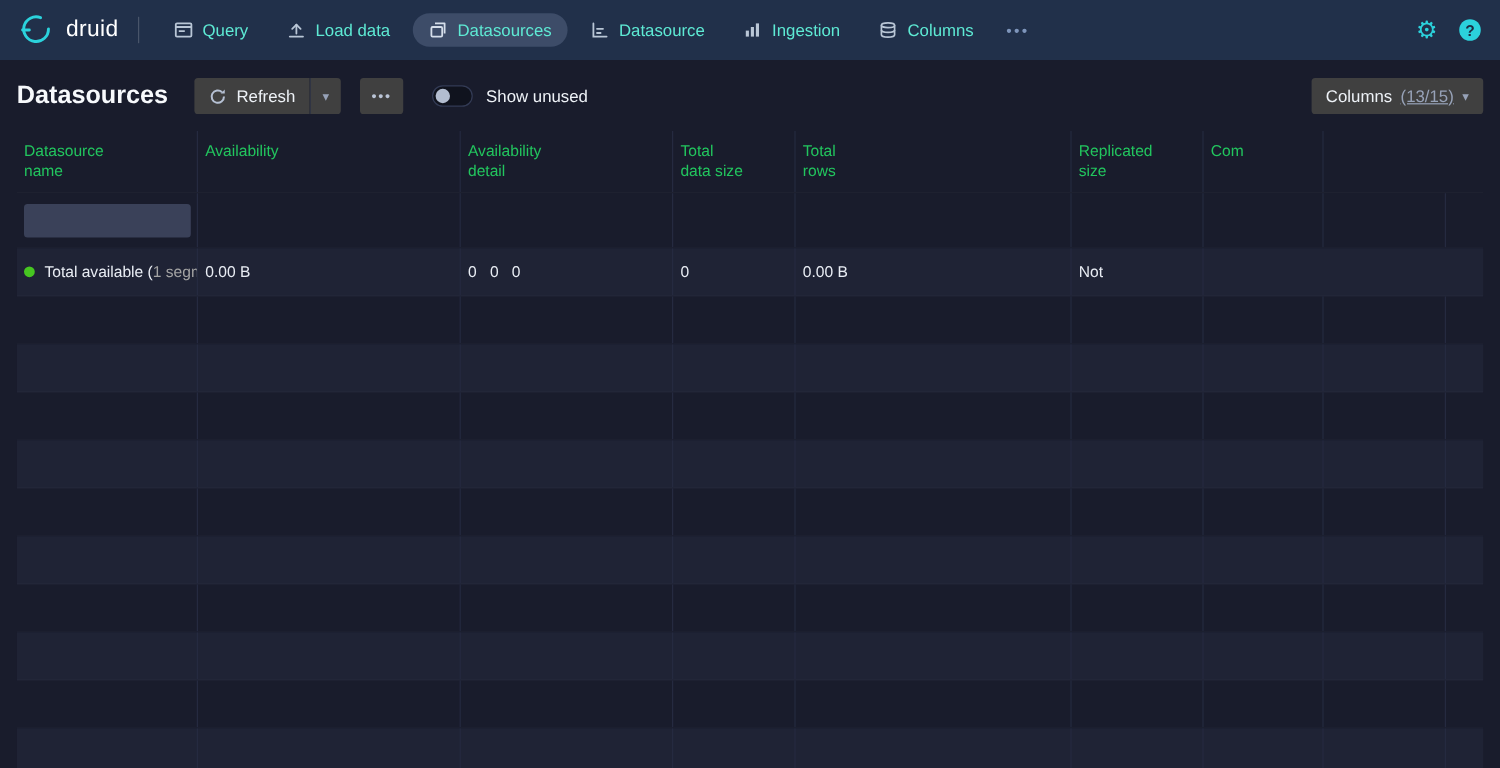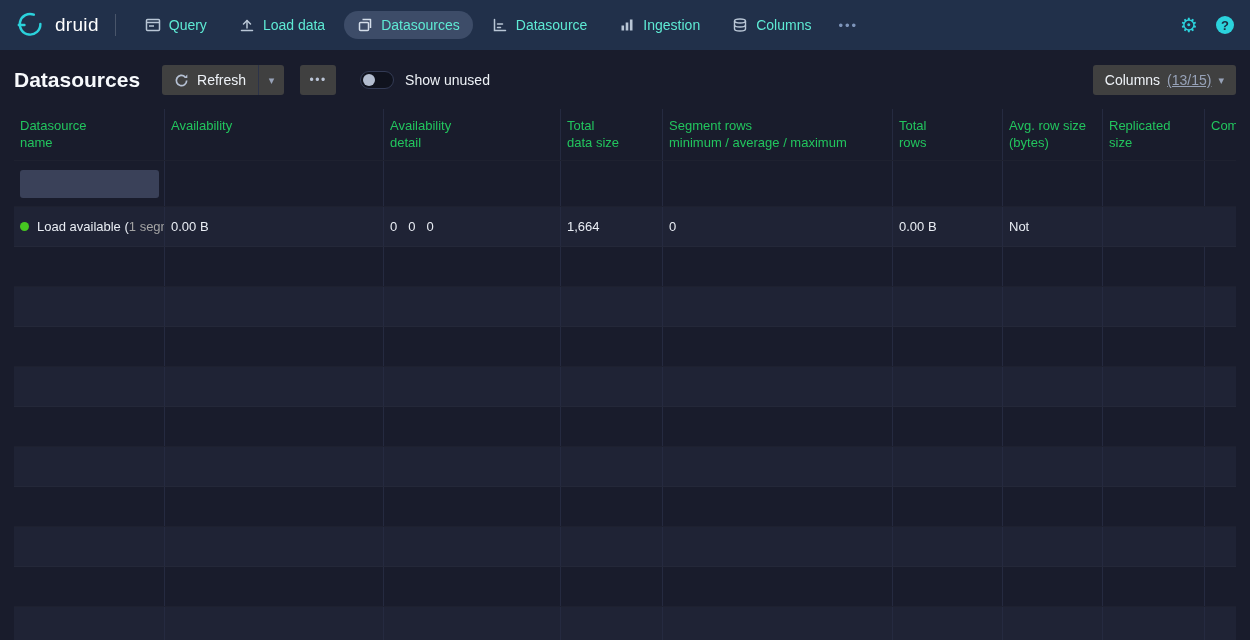--- a/index.html
+++ b/index.html
@@ -174,26 +174,22 @@
 
 <div class="table">
   <div class="trow thead">
     <div class="cell">Datasource
 name</div>
     <div class="cell">Availability</div>
     <div class="cell">Availability
 detail</div>
     <div class="cell">Total
 data size</div>
-    <div class="cell">Segment rows
-minimum / average / maximum</div>
     <div class="cell">Total
 rows</div>
-    <div class="cell">Avg. row size
-(bytes)</div>
     <div class="cell">Replicated
 size</div>
     <div class="cell">Com</div>
   </div>
 
   <div class="trow filter-row">
     <div class="cell">
       <input class="filter-input" type="text" style="">
     </div>
     <div class="cell"></div>
@@ -202,31 +198,30 @@
     <div class="cell"></div>
     <div class="cell"></div>
     <div class="cell"></div>
     <div class="cell"></div>
     <div class="cell"></div>
   </div>
 
   <div class="trow drow stripe">
     <div class="cell">
       <span class="dot"></span>
-      <span>Load available (</span>
+      <span>Total available (</span>
       <span class="link">1 segment</span>
       <span>)</span>
     </div>
     <div class="cell">0.00 B</div>
     <div class="cell seg-cell">
       <span>0</span>
       <span>0</span>
       <span>0</span>
     </div>
-    <div class="cell">1,664</div>
     <div class="cell">0</div>
     <div class="cell">0.00 B</div>
     <div class="cell">Not</div>
   </div>
 
   <div>
       <div class="trow drow">
         <div class="cell"></div>
         <div class="cell"></div>
         <div class="cell"></div>

